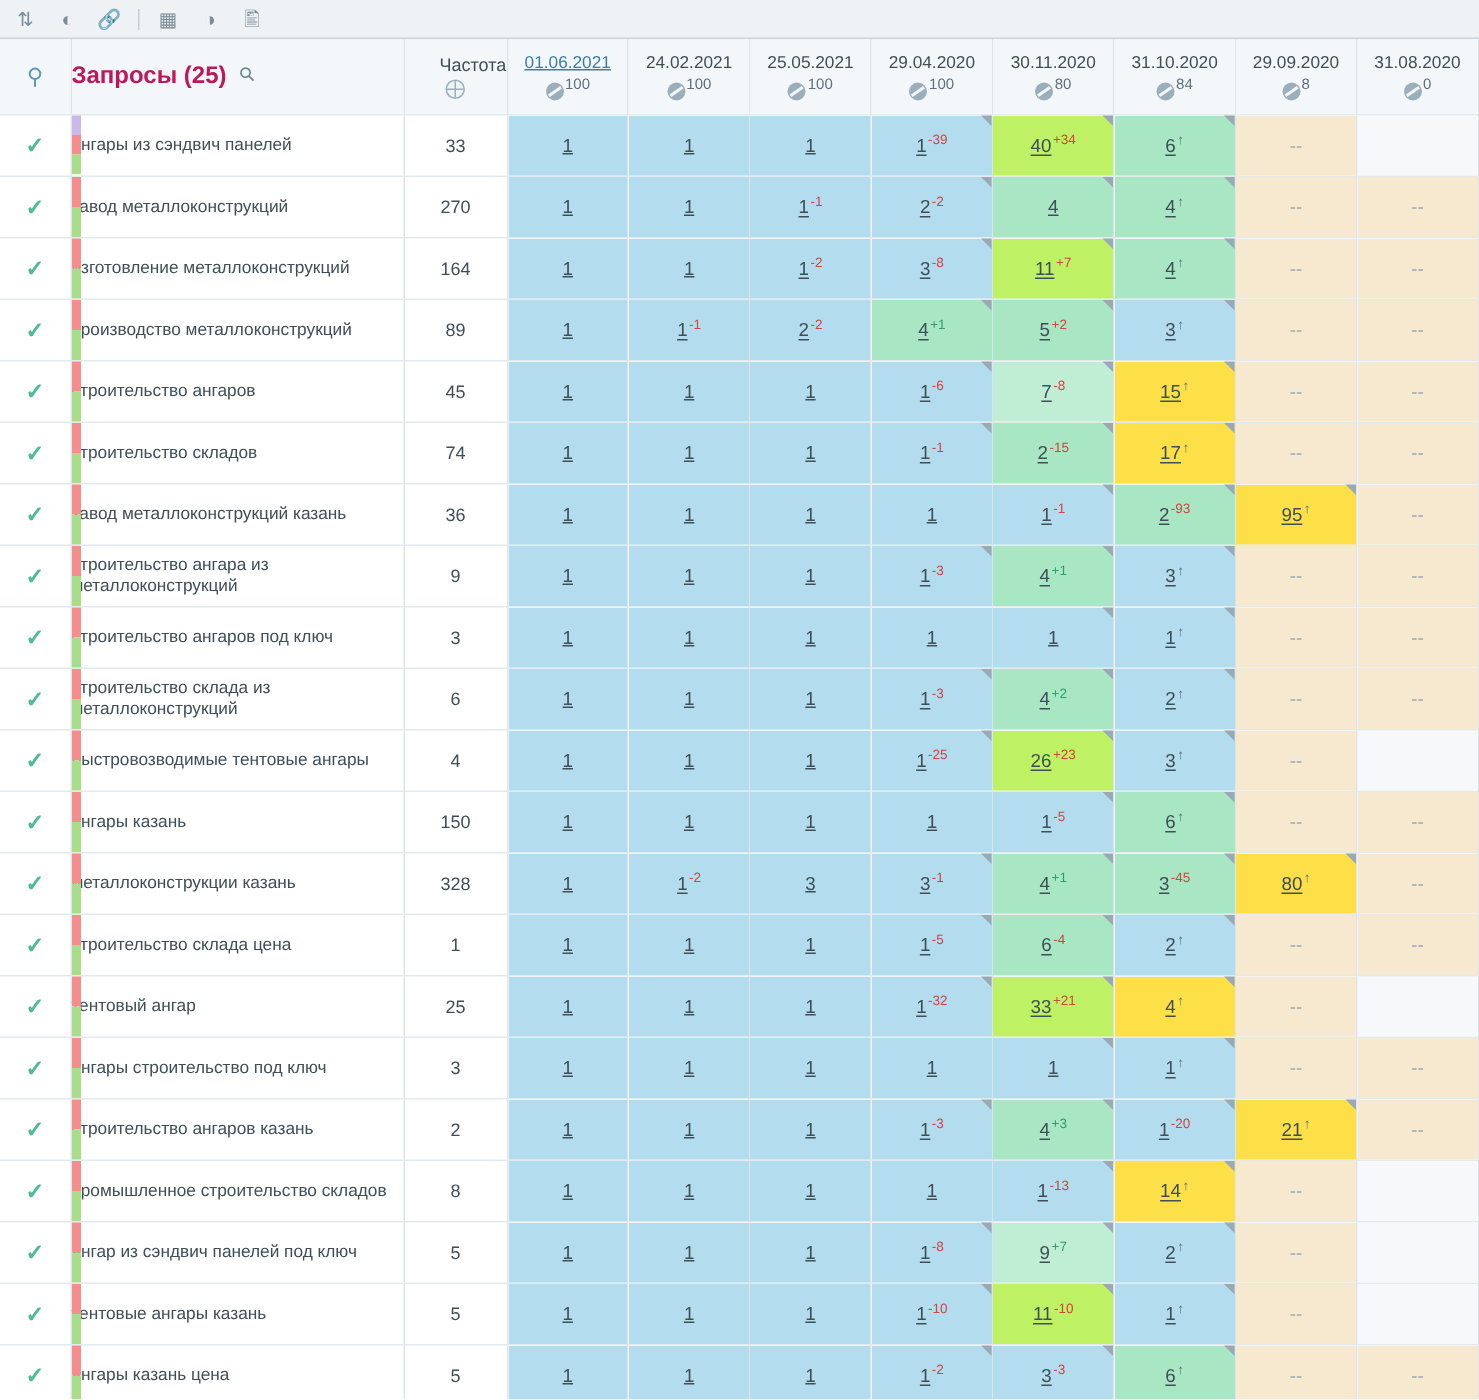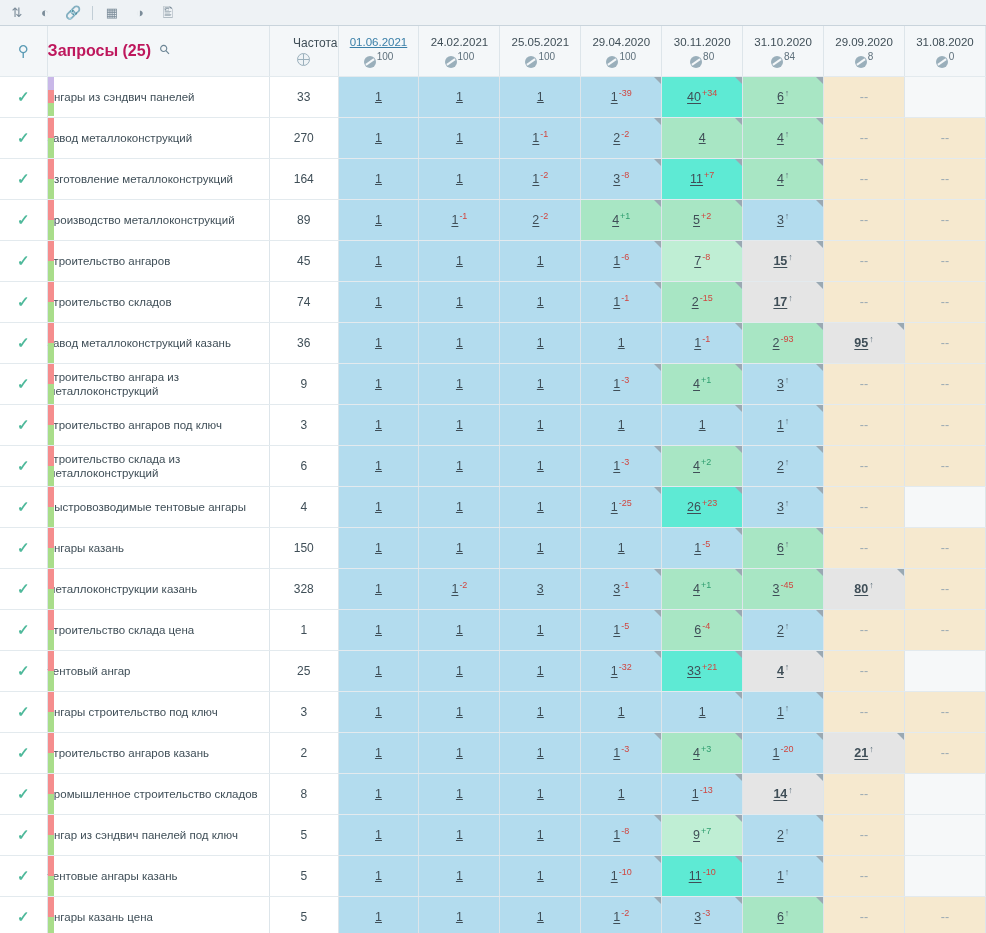--- a/index.html
+++ b/index.html
@@ -206,22 +206,22 @@
     position: absolute;
     right: 0; top: 0;
     border-left: 7px solid transparent;
     border-top: 7px solid #9aa9b3;
   }
 
   
   .bg-blue   { background: #b3dcee; }
   .bg-green  { background: #a8e6c4; }
   .bg-green2 { background: #bfeed4; }
-  .bg-mint   { background: #e5e5e5; font-weight: bold; }
-  .bg-pink   { background: #5eead4; }
+  .bg-mint   { background: #fde047; }
+  .bg-pink   { background: #bef264; }
   .bg-sand   { background: #f6e9cf; }
   .bg-white  { background: #f6f8f9; }
 </style>
 </head>
 <body>
 
 <div id="app">
 
   <div class="toolbar">
     <div class="tool">⇅</div>

